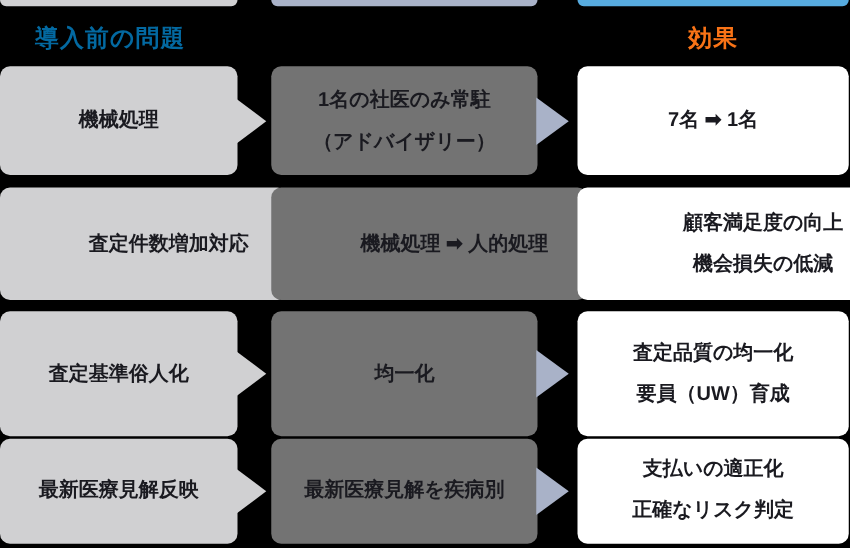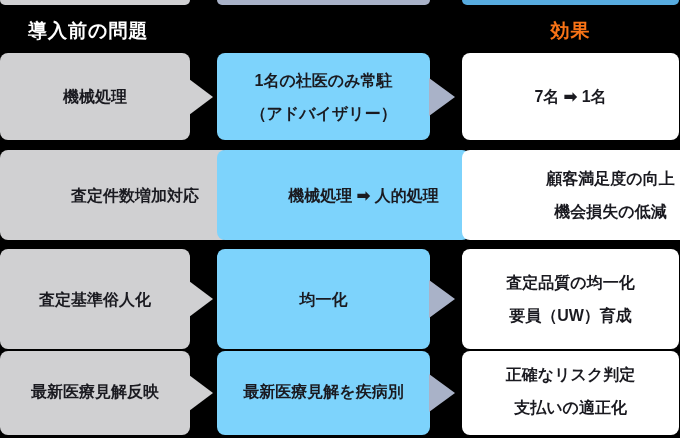--- a/index.html
+++ b/index.html
@@ -8,31 +8,31 @@
     font-family:"Liberation Sans",sans-serif;overflow:hidden;
   }
   
   .strip{position:absolute;top:0;height:5px;border-radius:0 0 5px 5px;}
   .strip-problem{left:0;width:190px;background:#d0d0d2;}
   .strip-measure{left:217px;width:213px;background:#a9b2c8;}
   .strip-effect{left:462px;width:217px;background:#57abdf;}
 
   
   .hdr{position:absolute;top:18px;font-size:19px;font-weight:bold;letter-spacing:1px;}
-  .hdr-problems{left:28px;color:#ffffff;}
+  .hdr-problems{left:28px;color:#0369a1;}
   .hdr-effects{left:462px;width:217px;text-align:center;color:#f97316;}
 
   
   .box{
     position:absolute;border-radius:8px;display:flex;flex-direction:column;
     justify-content:center;align-items:center;text-align:center;
     color:#1a1a20;font-size:16px;font-weight:600;line-height:33px;
   }
   .col-problem{left:0;width:190px;background:#d0d0d2;}
-  .col-measure{left:217px;width:213px;background:#7dd3fc;}
+  .col-measure{left:217px;width:213px;background:#737373;}
   .col-effect{left:462px;width:217px;background:#ffffff;}
   .col-problem::after,.col-measure::after{
     content:"";position:absolute;left:100%;margin-left:-1px;top:50%;
     transform:translateY(-50%);width:0;height:0;border:solid transparent;
     border-width:18px 0 18px 24px;
   }
   .col-problem::after{border-left-color:#d0d0d2;}
   .col-measure::after{border-left-color:#a9b2c8;border-width:19px 0 19px 26px;}
 
   .r1{top:53px;height:87px;}
@@ -86,17 +86,17 @@
     <div class="line">要員（UW）育成</div>
   </div>
 
   <div class="box col-problem r4">
     <div class="line">最新医療見解反映</div>
   </div>
   <div class="box col-measure r4">
     <div class="line">最新医療見解を疾病別</div>
   </div>
   <div class="box col-effect r4">
+    <div class="line">支払いの適正化</div>
     <div class="line">正確なリスク判定</div>
-    <div class="line">支払いの適正化</div>
   </div>
 
 </div>
 
 </body></html>

